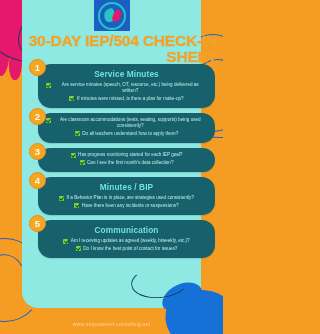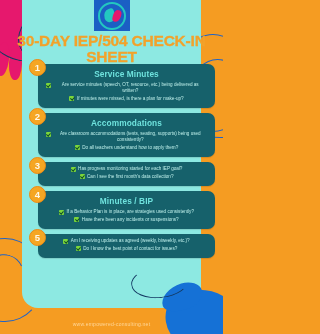--- a/index.html
+++ b/index.html
@@ -79,21 +79,21 @@
   }
   .logo-ring:after{
     content:"";position:absolute;right:3px;top:6px;
     width:8px;height:12px;background:#E6186D;
     border-radius:50% 40% 60% 30%;transform:rotate(14deg);
   }
 
   
   .title{
     position:absolute;left:6px;right:6px;top:33px;
-    text-align:center;
+    text-align:right;
     font-size:15.5px;line-height:16px;
     font-weight:bold;letter-spacing:-0.2px;
     color:#F2A22B;
     -webkit-text-stroke:0.3px #F2A22B;
     z-index:5;
   }
 
   
   .list{
     position:absolute;left:29px;right:8px;top:64px;bottom:0;
@@ -106,21 +106,21 @@
     background:#F5A623;border:1.2px solid #EE8A12;
     color:#FFF8E8;
     font-size:9.5px;font-weight:bold;
     display:flex;align-items:center;justify-content:center;
     z-index:3;
   }
 
   .card{
     margin-left:9px;
     background:#16616B;
-    border-radius:7px;
+    border-radius:13px;
     padding:4px 6px 5px 6px;
     box-shadow:0 1px 1px rgba(0,0,0,.12);
   }
   .card-title{
     text-align:center;
     color:#6FE3DE;
     font-size:8.3px;font-weight:bold;
     letter-spacing:0.1px;
     margin:1px 0 3px 0;
   }
@@ -201,21 +201,20 @@
         <div class="checkrow">
           <span class="check"></span>
           <span class="ctext">If minutes were missed, is there a plan for make-up?</span>
         </div>
       </div>
     </div>
 
     <div class="item">
       <div class="badge">2</div>
       <div class="card">
-        <div class="card-title">Accommodations</div>
         <div class="checkrow">
           <span class="check"></span>
           <span class="ctext">Are classroom accommodations (tests, seating, supports) being used consistently?</span>
         </div>
         <div class="checkrow">
           <span class="check"></span>
           <span class="ctext">Do all teachers understand how to apply them?</span>
         </div>
       </div>
     </div>
@@ -245,20 +244,21 @@
         <div class="checkrow">
           <span class="check"></span>
           <span class="ctext">Have there been any incidents or suspensions?</span>
         </div>
       </div>
     </div>
 
     <div class="item">
       <div class="badge">5</div>
       <div class="card">
+        <div class="card-title">Communication</div>
         <div class="checkrow">
           <span class="check"></span>
           <span class="ctext">Am I receiving updates as agreed (weekly, biweekly, etc.)?</span>
         </div>
         <div class="checkrow">
           <span class="check"></span>
           <span class="ctext">Do I know the best point of contact for issues?</span>
         </div>
       </div>
     </div>

